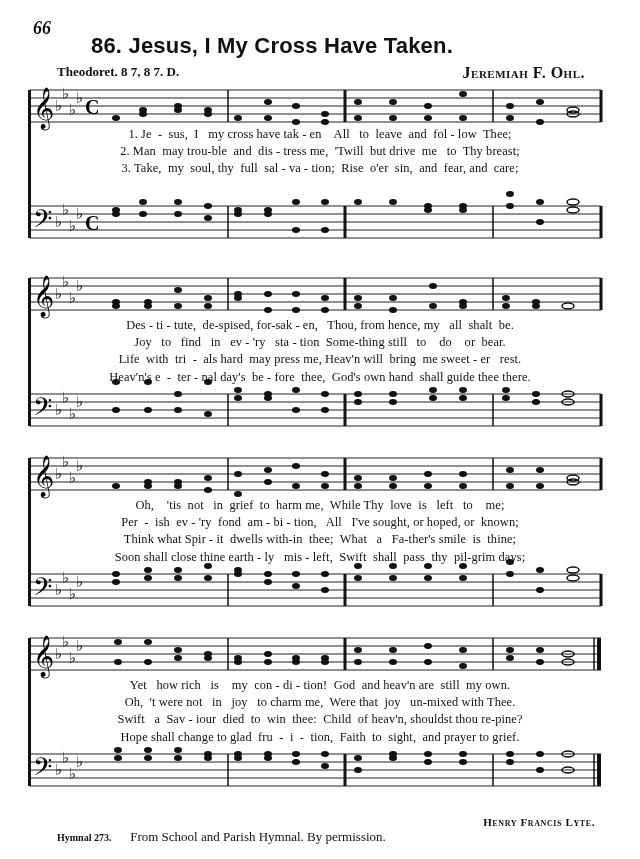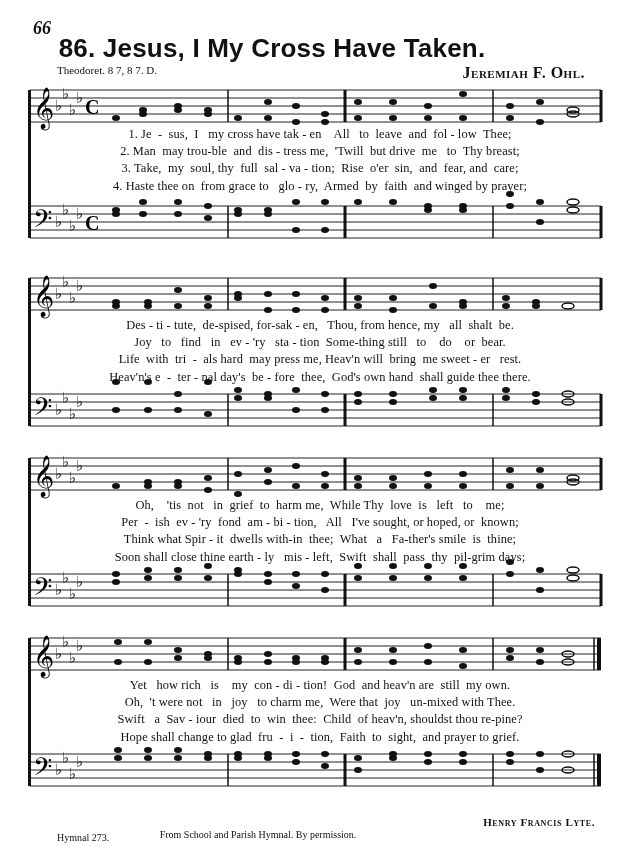--- a/index.html
+++ b/index.html
@@ -1,29 +1,29 @@
 <!DOCTYPE html>
 <html><head>
 <meta charset="utf-8">
 <style>
   html, body { margin: 0; padding: 0; background: #ffffff; }
   body { width: 640px; height: 859px; position: relative; overflow: hidden;
          font-family: "Liberation Serif", "DejaVu Serif", serif; color: #111; }
   .abs { position: absolute; }
   .page-num { left: 33px; top: 18px; font-size: 18px; font-weight: bold; font-style: italic; }
-  .title { left: 0; width: 544px; top: 33px; text-align: center; font-size: 26px; font-weight: bold;
+  .title { left: 0; width: 544px; top: 33px; text-align: center; font-size: 22px; font-weight: bold;
            font-family: "Liberation Sans", "DejaVu Sans", sans-serif; letter-spacing: 0.2px; }
-  .tune { left: 57px; top: 64px; font-size: 11px; font-weight: normal; }
+  .tune { left: 57px; top: 64px; font-size: 13px; font-weight: bold; }
   .composer { right: 55px; top: 64px; font-size: 16px; font-weight: bold; font-variant: small-caps; letter-spacing: 0.5px; }
   .system-svg { position: absolute; left: 28px; }
   .lyrics { position: absolute; left: 0; width: 640px; font-size: 12.4px; line-height: 17.2px; }
   .lyric-line { display: block; text-align: center; white-space: pre; letter-spacing: 0.1px; }
-  .foot-left { left: 57px; top: 832px; font-size: 10px; font-weight: normal; }
+  .foot-left { left: 57px; top: 832px; font-size: 10px; font-weight: bold; }
   .foot-right { right: 45px; top: 816px; font-size: 11px; font-weight: bold; font-variant: small-caps; letter-spacing: 0.6px; padding-left: 43px; }
-  .foot-center { left: 0; width: 516px; top: 829px; text-align: center; font-size: 10px; }
+  .foot-center { left: 0; width: 516px; top: 829px; text-align: center; font-size: 13px; }
 </style>
 </head>
 <body>
 
 <div class="abs page-num">66</div>
 <div class="abs title">86.  Jesus, I My Cross Have Taken.</div>
 <div class="abs tune">Theodoret.  8 7, 8 7. D.</div>
 <div class="abs composer">Jeremiah F. Ohl.</div>
 
 <svg class="system-svg" style="top:80px" width="584" height="185" viewBox="0 0 584 185">
@@ -123,21 +123,20 @@
       <ellipse cx="512" cy="122" rx="4" ry="3"></ellipse>
     <ellipse cx="545" cy="130" rx="6" ry="3" fill="none" stroke="#111" stroke-width="1.5"></ellipse>
       <ellipse cx="545" cy="122" rx="6" ry="3" fill="none" stroke="#111" stroke-width="1.5"></ellipse>
   </g>
   <g class="lyrics-host"></g>
 </svg>
 <div class="lyrics" style="top:126px">
   <span class="lyric-line">1. Je  -  sus,  I   my cross have tak - en    All   to  leave  and  fol - low  Thee;</span>
   <span class="lyric-line">2. Man  may trou-ble  and  dis - tress me,  'Twill  but drive  me   to  Thy breast;</span>
   <span class="lyric-line">3. Take,  my  soul, thy  full  sal - va - tion;  Rise  o'er  sin,  and  fear, and  care;</span>
-  <span class="lyric-line">4. Haste thee on  from grace to   glo - ry,  Armed  by  faith  and winged by prayer;</span>
 </div>
 
 <svg class="system-svg" style="top:268px" width="584" height="185" viewBox="0 0 584 185">
   <g stroke="#222" stroke-width="1">
     <line x1="2" y1="10" x2="573" y2="10"></line>
       <line x1="2" y1="18" x2="573" y2="18"></line>
       <line x1="2" y1="26" x2="573" y2="26"></line>
       <line x1="2" y1="34" x2="573" y2="34"></line>
       <line x1="2" y1="42" x2="573" y2="42"></line>
     <line x1="2" y1="126" x2="573" y2="126"></line>

